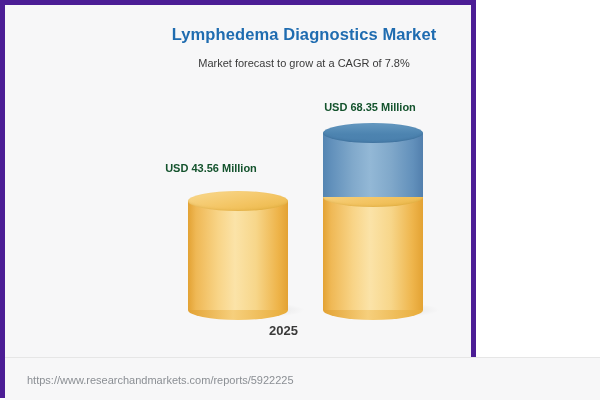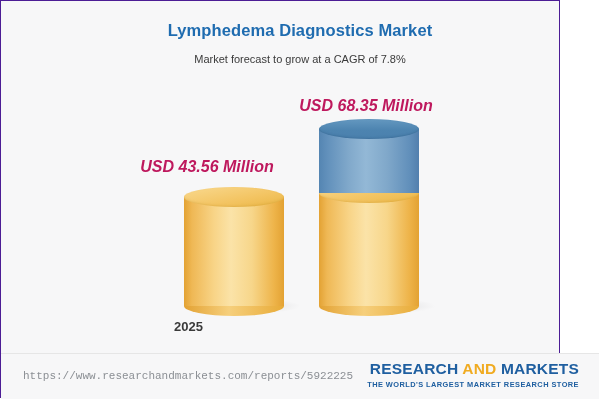--- a/index.html
+++ b/index.html
@@ -2,22 +2,22 @@
 <html><head>
 <meta charset="utf-8">
 <style>
   html,body{margin:0;padding:0;}
   body{
     width:600px;height:400px;overflow:hidden;
     font-family:"Liberation Sans","DejaVu Sans",sans-serif;
     background:#ffffff;
   }
   #canvas{
-    position:relative;width:560px;height:398px;
-    border:1px solid #4c1d95;
+    position:relative;width:476px;height:398px;
+    border:5px solid #4c1d95;
     background:#f7f7f8;
     box-sizing:border-box;
   }
 
   
   #chart-title{
     position:absolute;left:0;top:20px;width:598px;
     text-align:center;
     font-size:16.5px;font-weight:bold;
     color:#1f6cb0;
@@ -31,26 +31,25 @@
   }
 
   
   #plot{position:absolute;left:0;top:0;width:598px;height:352px;}
 
   .bar-group{position:absolute;}
   .cyl{position:absolute;}
 
   .value-label{
     position:absolute;text-align:center;
-    font-size:16px;font-weight:bold;color:#be185d;
+    font-size:11px;font-weight:bold;color:#14532d;
     white-space:nowrap;
-    font-style:italic;
   }
   .cat-label{
-    position:absolute;text-align:left;width:120px;
+    position:absolute;text-align:right;width:120px;
     font-size:13px;font-weight:bold;color:#3a3a3a;
   }
 
   
   .cyl-body{position:absolute;left:0;}
   .cyl-top{position:absolute;left:0;border-radius:50%;}
   .cyl-bottom{position:absolute;left:0;border-radius:50%;}
   .y-body2{
     background:linear-gradient(to right,
       #e3a233 0%, #efb855 8%, #f8d487 30%,
@@ -81,21 +80,21 @@
   #footer-rule{
     position:absolute;left:0;top:352px;width:598px;height:1px;
     background:#e6e6e6;
   }
   #footer{
     position:absolute;left:0;top:353px;width:598px;height:45px;
     background:#f7f7f8;
   }
   #source-url{
     position:absolute;left:22px;top:16px;
-    font-size:11px;color:#8b8f94;font-family:Liberation Mono, monospace;
+    font-size:11px;color:#8b8f94;
   }
   #logo{position:absolute;right:20px;top:6px;text-align:right;}
   #logo-main{
     font-size:15.5px;font-weight:bold;letter-spacing:.2px;
     color:#1f5fa0;white-space:nowrap;
   }
   #logo-and{color:#f0ab21;}
   #logo-tag{
     margin-top:2px;
     font-size:7.4px;font-weight:bold;letter-spacing:.45px;
@@ -143,19 +142,15 @@
 
       <div class="cat-label" style="left:308px;top:318px;margin-top:44px;">2031</div>
     </div>
 
   </div>
 
   <div id="footer-rule"></div>
   <div id="footer">
     <div id="source-url">https://www.researchandmarkets.com/reports/5922225</div>
 
-    <div id="logo">
-      <div id="logo-main"><span>RESEARCH </span><span id="logo-and">AND</span><span> MARKETS</span></div>
-      <div id="logo-tag">THE WORLD'S LARGEST MARKET RESEARCH STORE</div>
-    </div>
   </div>
 
 </div>
 
 </body></html>

